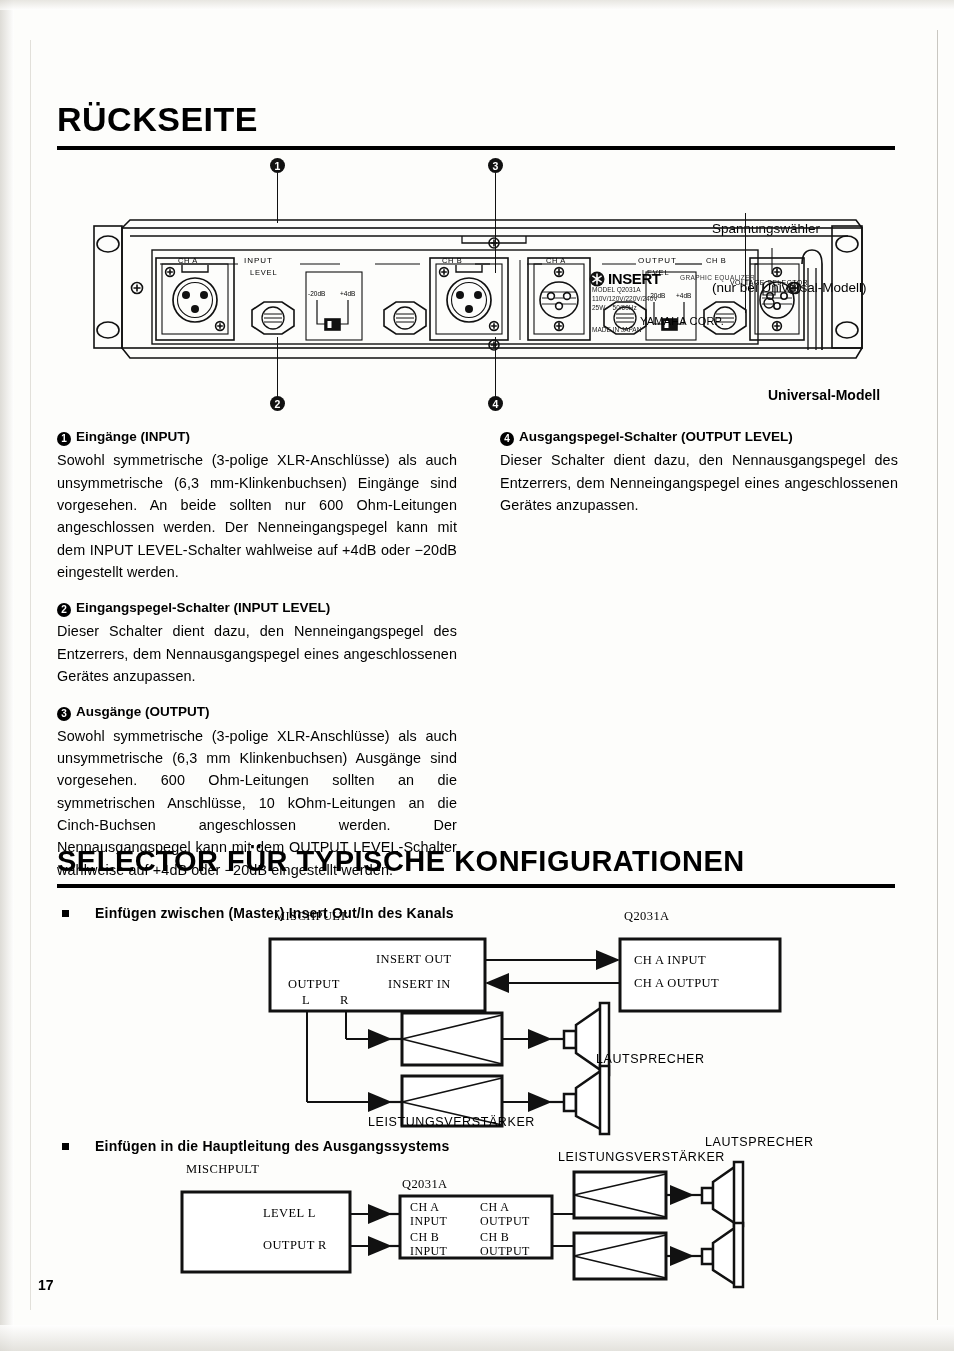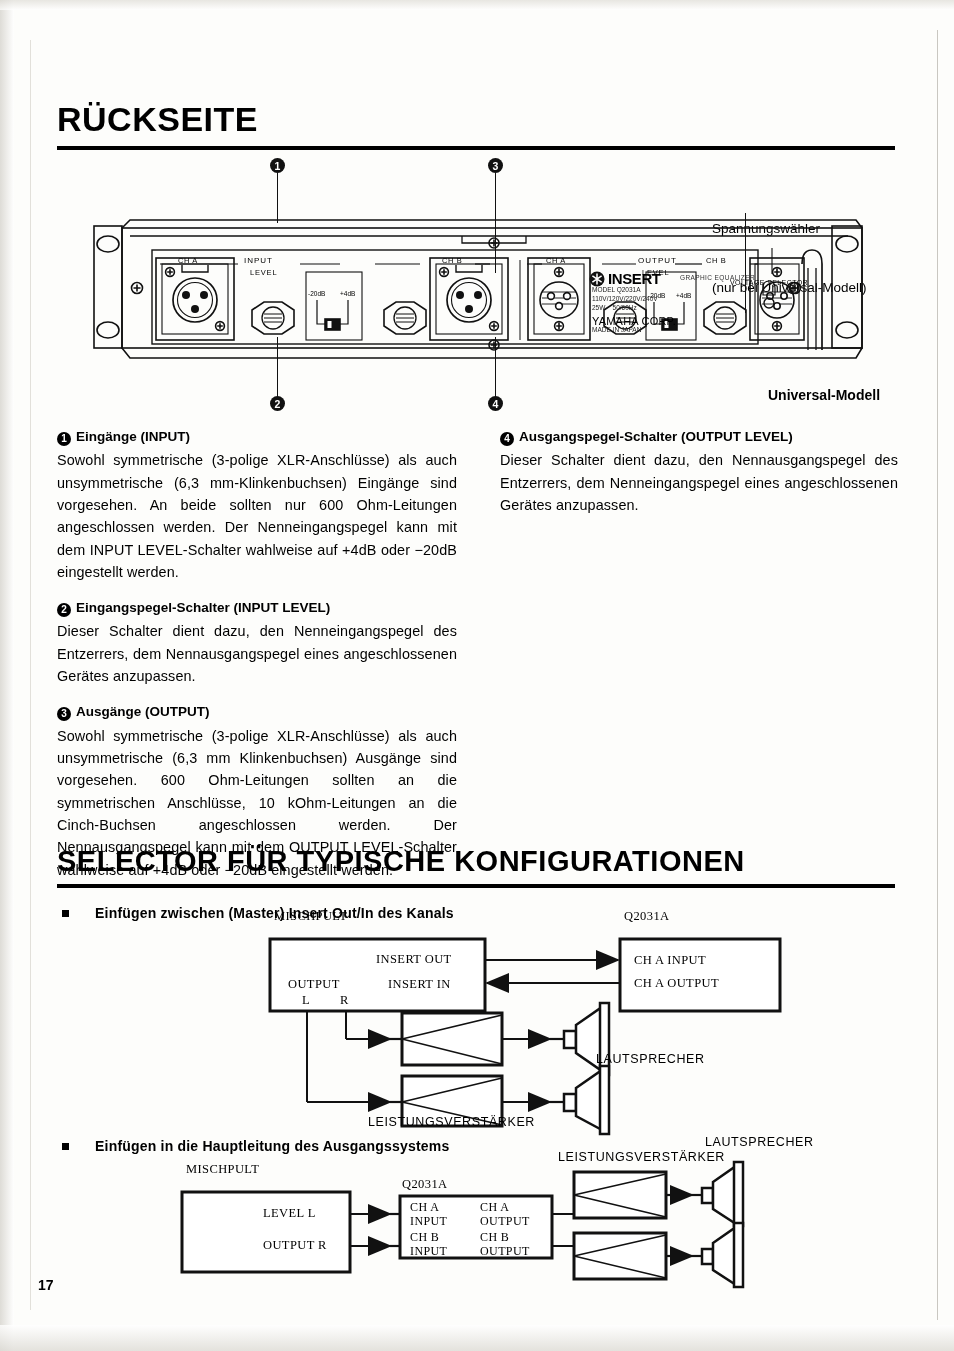--- a/index.html
+++ b/index.html
@@ -248,21 +248,21 @@
     <div class="lbl" style="left:456px;top:44px;font-size:7.5px;letter-spacing:.6px;">CH A</div>
     <div class="lbl" style="left:616px;top:44px;font-size:7.5px;letter-spacing:.6px;">CH B</div>
     <div class="lbl" style="left:558px;top:80px;font-size:6.5px;">-20dB</div>
     <div class="lbl" style="left:586px;top:80px;font-size:6.5px;">+4dB</div>
 
     <div class="lbl bold" style="left:518px;top:57px;font-size:15px;letter-spacing:-.4px;">INSERT</div>
     <div class="lbl" style="left:590px;top:62px;font-size:6.5px;letter-spacing:.4px;color:#333;">GRAPHIC EQUALIZER</div>
     <div class="lbl" style="left:502px;top:74px;font-size:6.5px;color:#222;">MODEL Q2031A</div>
     <div class="lbl" style="left:502px;top:83px;font-size:6.5px;color:#222;">110V/120V/220V/240V</div>
     <div class="lbl" style="left:502px;top:92px;font-size:6.5px;color:#222;">25W    50/60Hz</div>
-    <div class="lbl" style="left:502px;top:102px;font-size:11px;letter-spacing:.2px;">YAMAHA CORP.</div>
+    <div class="lbl" style="left:502px;top:102px;font-size:11px;letter-spacing:.2px;padding-left:48px;">YAMAHA CORP.</div>
     <div class="lbl" style="left:502px;top:114px;font-size:6.5px;color:#222;">MADE IN JAPAN</div>
     <div class="lbl" style="left:640px;top:66px;font-size:7px;letter-spacing:.4px;">VOLTAGE SELECTOR</div>
   </div>
 
   <div class="leader" style="left:277px;top:337px;height:60px;"></div>
   <div class="callout" style="left:270px;top:396px;">2</div>
 
   <div class="leader" style="left:495px;top:337px;height:60px;"></div>
   <div class="callout" style="left:488px;top:396px;">4</div>
 

